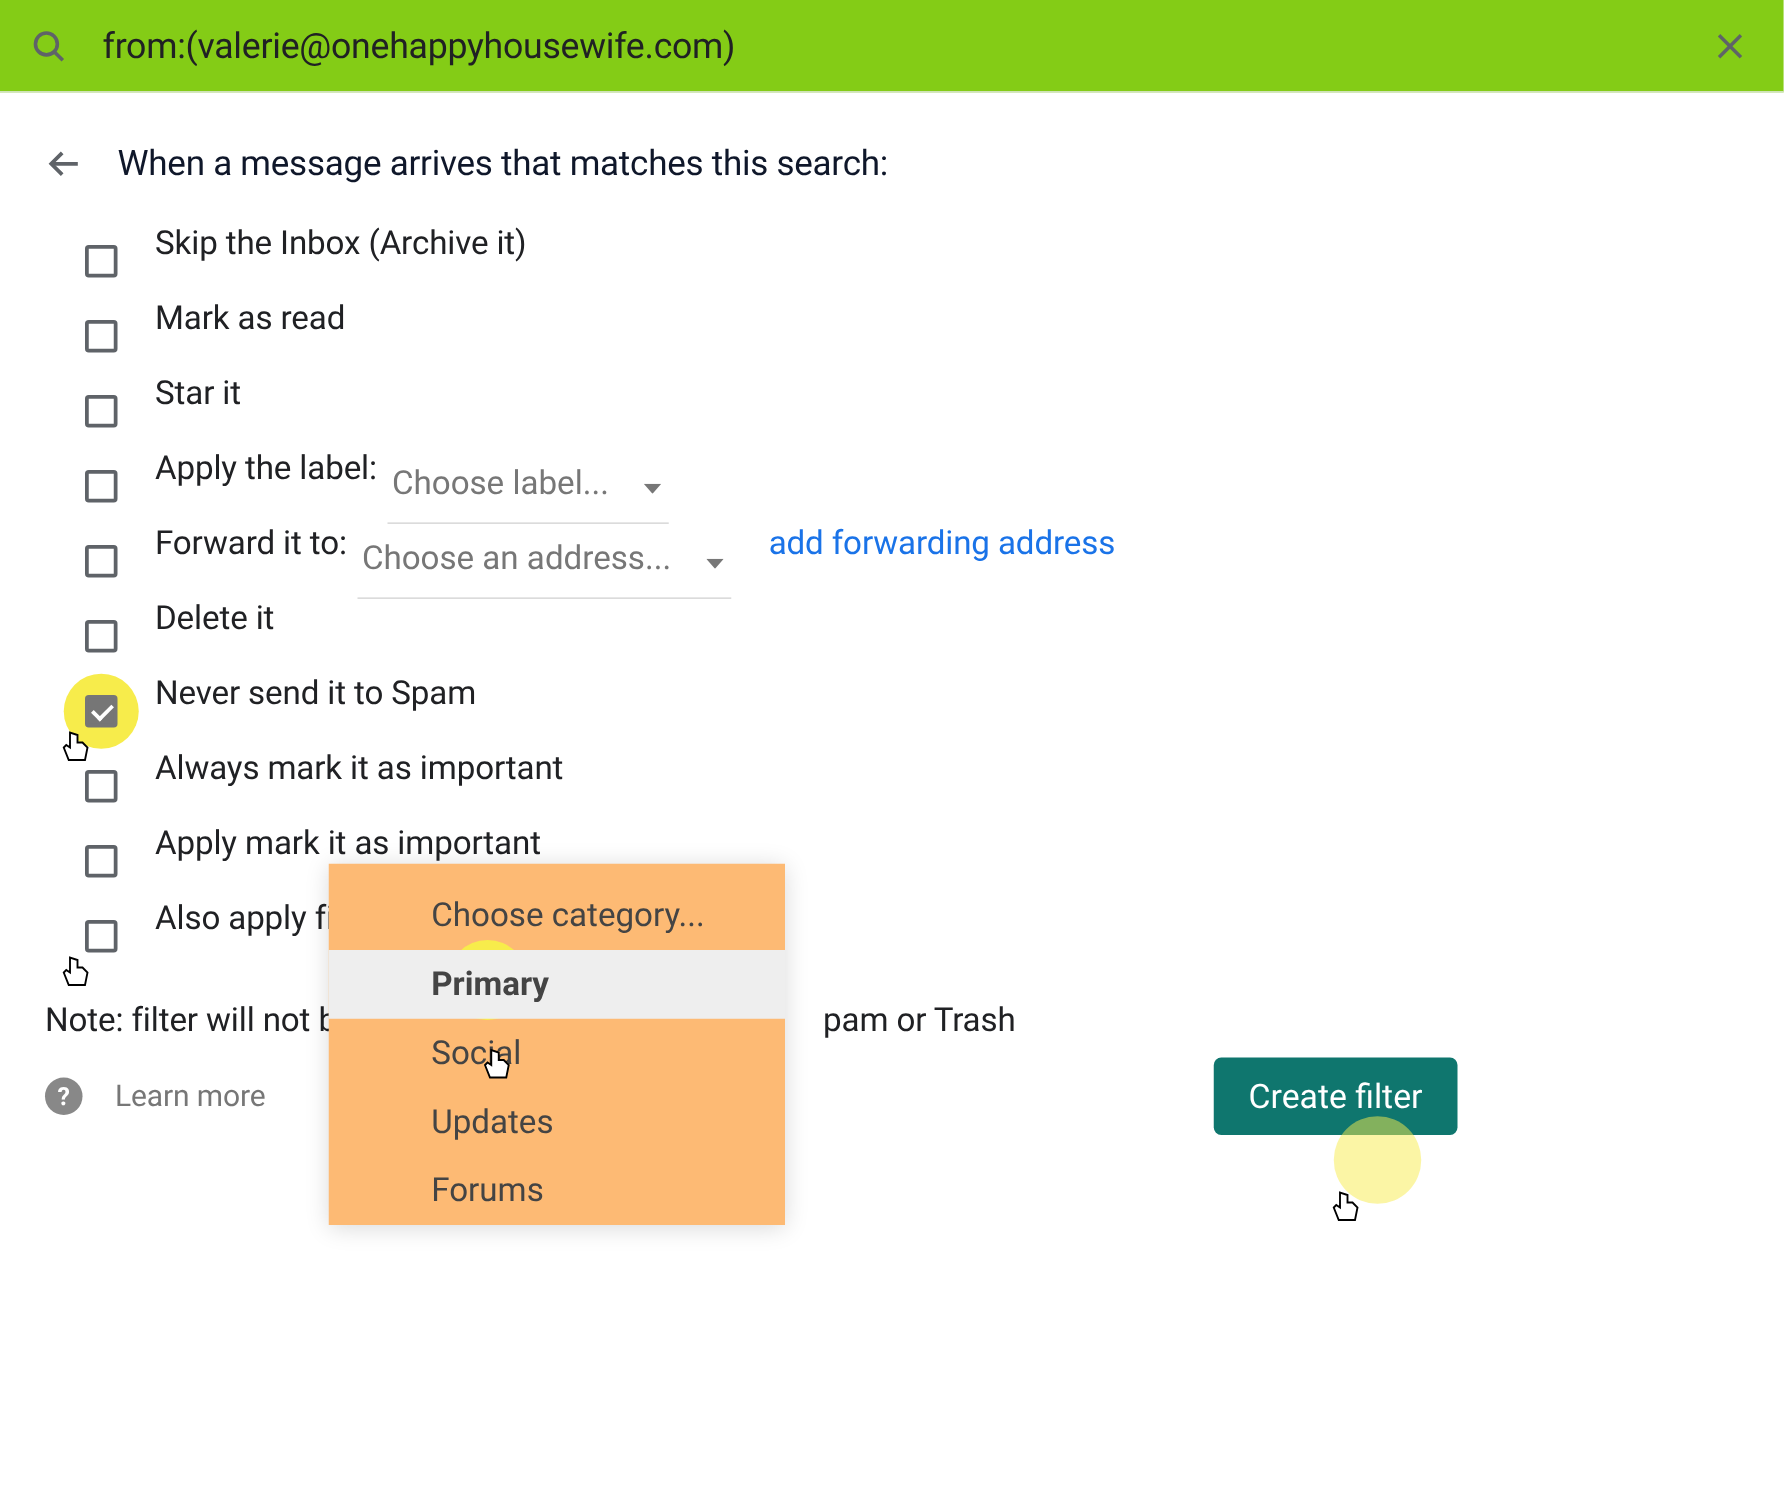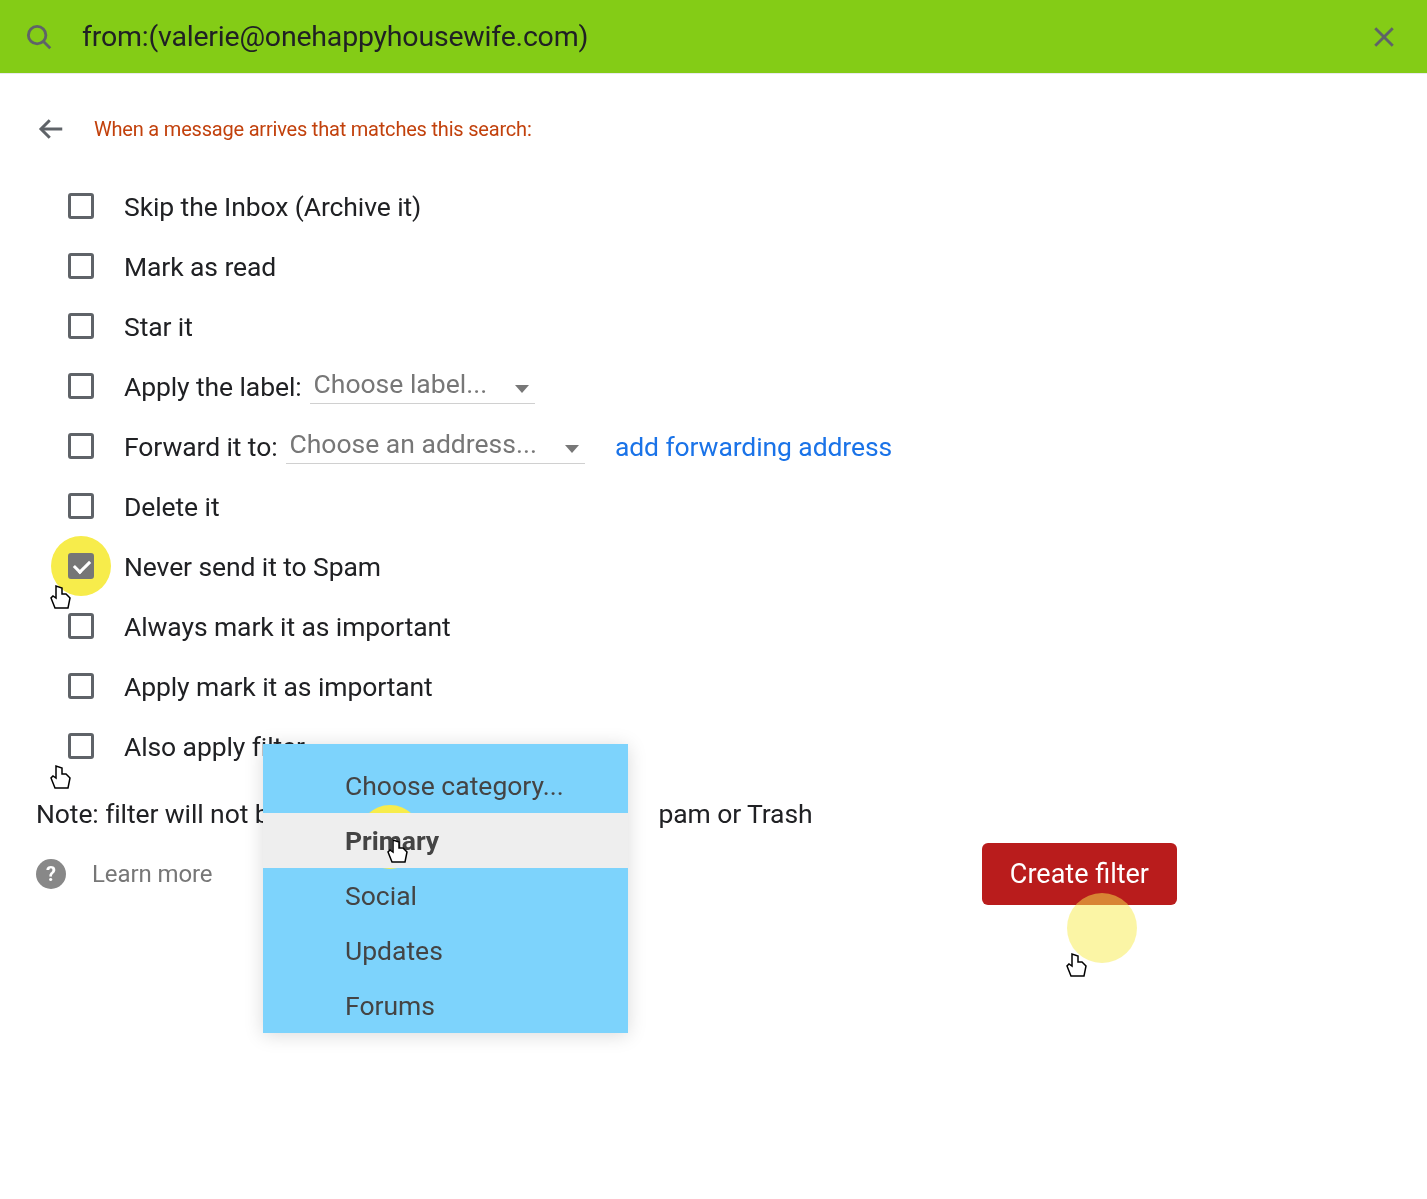--- a/index.html
+++ b/index.html
@@ -54,33 +54,32 @@
     align-items: center;
     padding: 40px 0 0 36px;
   }
   .back-arrow {
     color: #5f6368;
     cursor: pointer;
     display: flex;
     align-items: center;
   }
   .header-text {
-    font-size: 20px;
-    color: #c2410c;
+    font-size: 28px;
+    color: #0f172a;
     padding-left: 28px;
     letter-spacing: -0.2px;
   }
 
   
   .options {
     padding: 32px 0 0 36px;
   }
   .option-row {
     display: flex;
-    align-items: center;
     min-height: 60px;
     position: relative;
     padding-left: 32px;
   }
   .checkbox-wrap {
     width: 56px;
     display: flex;
     align-items: center;
     justify-content: flex-start;
     position: relative;
@@ -177,22 +176,22 @@
   }
   .learn-more {
     color: #777;
     font-size: 24px;
     padding-left: 26px;
     cursor: pointer;
     letter-spacing: -0.1px;
   }
   .create-filter-btn {
     position: absolute;
-    right: 250px;
-    background: #b91c1c;
+    right: 261px;
+    background: #0f766e;
     color: #fff;
     font-size: 27px;
     border: none;
     border-radius: 6px;
     padding: 15px 28px;
     cursor: pointer;
     font-family: inherit;
   }
   .btn-highlight {
     position: absolute;
@@ -202,23 +201,23 @@
     border-radius: 50%;
     right: 290px;
     bottom: 236px;
     z-index: 2;
   }
 
   
   .category-popup {
     position: absolute;
     left: 263px;
-    top: 744px;
+    top: 691px;
     width: 365px;
-    background: #7dd3fc;
+    background: #fdba74;
     box-shadow: 0 2px 18px rgba(0,0,0,0.15);
     z-index: 5;
     padding: 14px 0 0 0;
   }
   .category-item {
     font-size: 26.5px;
     color: #444;
     padding: 12px 0 12px 82px;
     cursor: pointer;
     position: relative;

